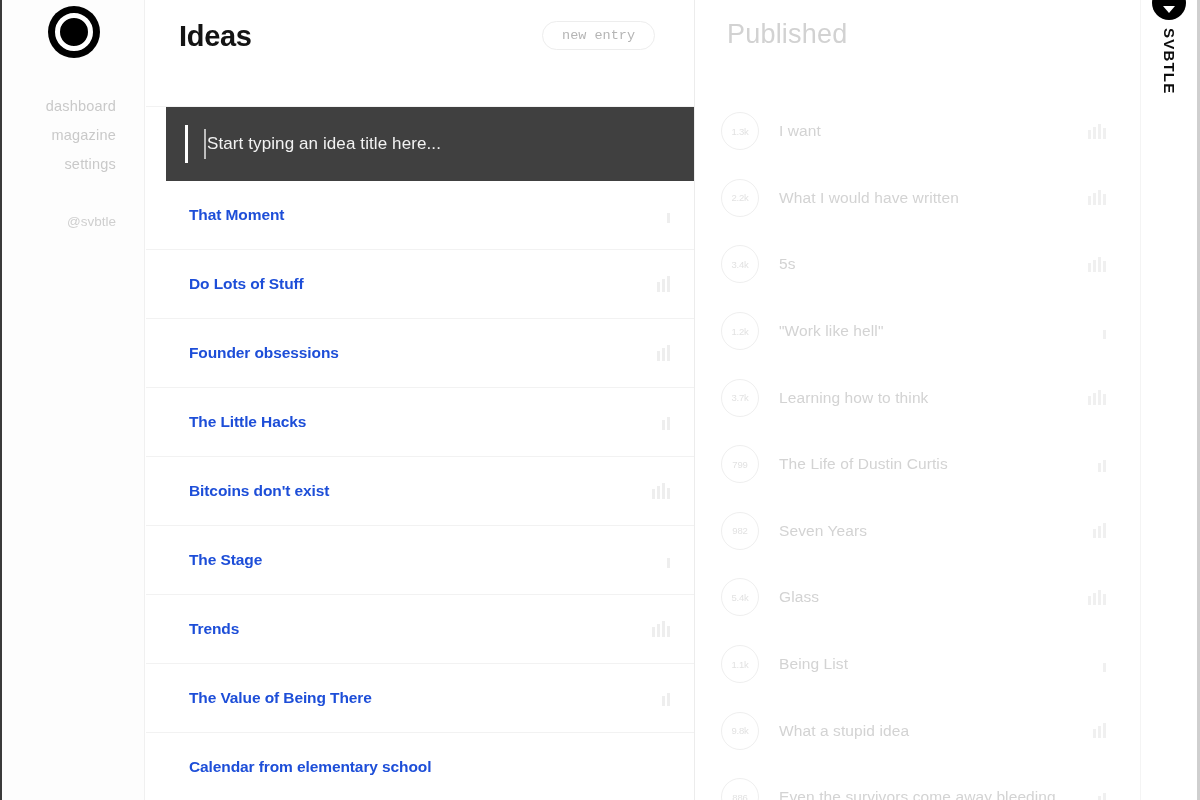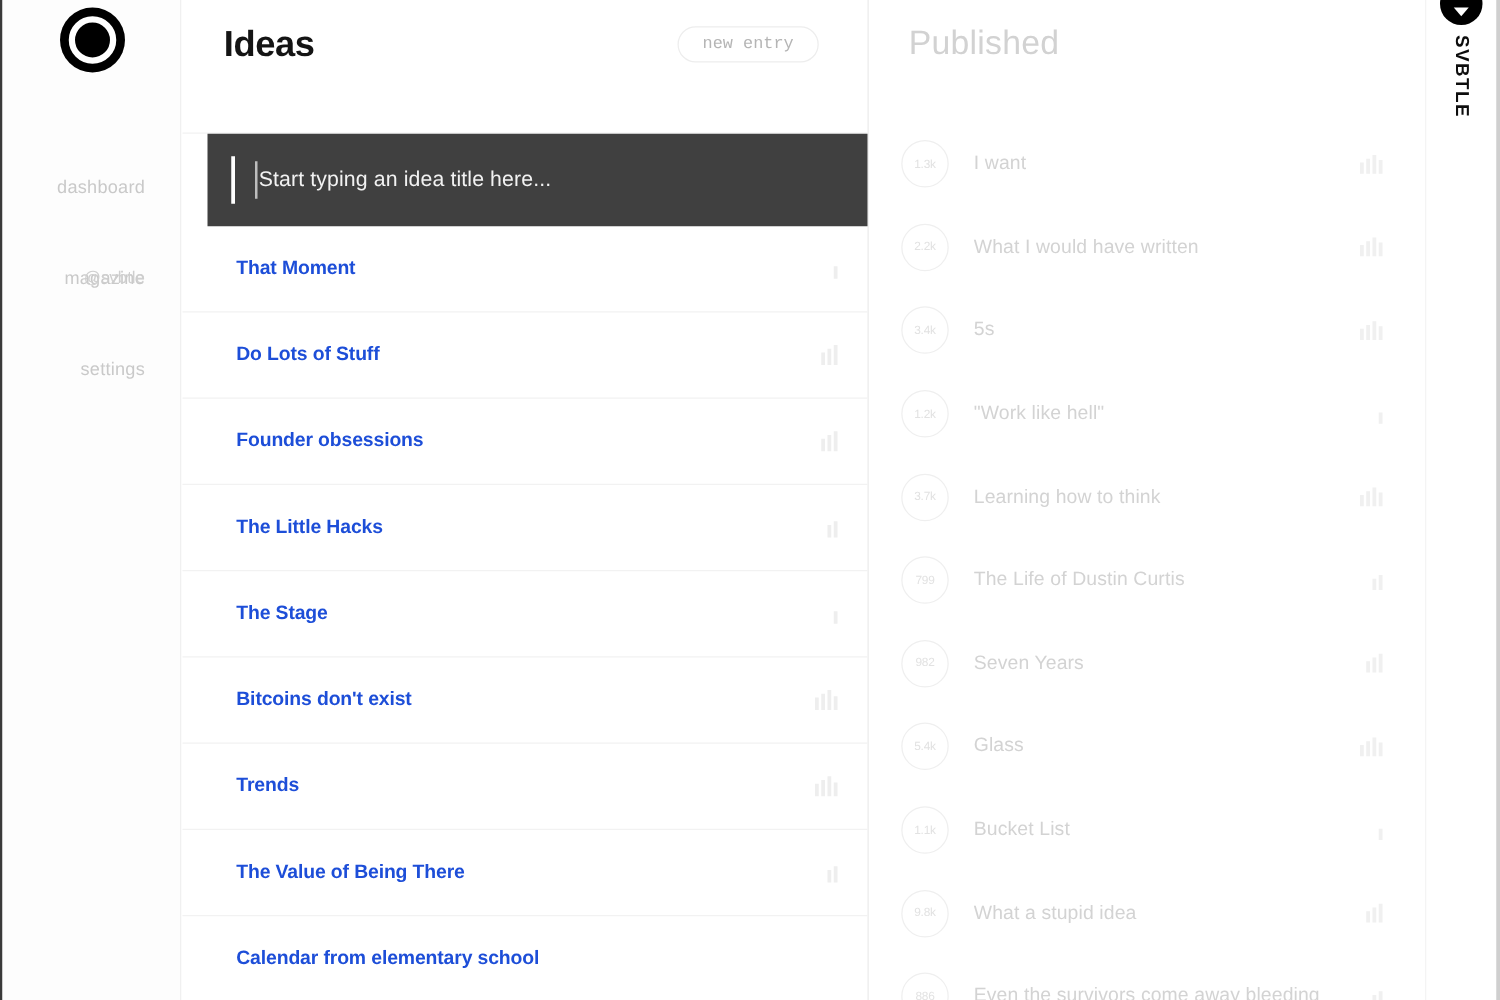--- a/index.html
+++ b/index.html
@@ -72,21 +72,20 @@
     padding-right: 29px;
   }
   .nav-item {
     display: block;
     font-size: 14.5px;
     line-height: 29px;
     color: #c9c9c9;
     letter-spacing: 0.2px;
     cursor: pointer;
     font-weight: 400;
-    margin-top: 44px;
   }
   .handle {
     position: absolute;
     left: 0; top: 214px;
     width: 143px;
     text-align: right;
     padding-right: 29px;
     font-size: 13.5px;
     color: #cfcfcf;
     cursor: pointer;
@@ -347,35 +346,35 @@
           </div>
         </div>
         <div class="idea-row">
           <div class="idea-title">The Little Hacks</div>
           <div class="kudos-meter">
             <span class="kudos-bar" style="height: 10px;"></span>
             <span class="kudos-bar" style="height: 13px;"></span>
           </div>
         </div>
         <div class="idea-row">
-          <div class="idea-title">The Stage</div>
-          <div class="kudos-meter">
-            <span class="kudos-bar" style="height: 10px;"></span>
-          </div>
-        </div>
-        <div class="idea-row">
           <div class="idea-title">Bitcoins don't exist</div>
           <div class="kudos-meter">
             <span class="kudos-bar" style="height: 10px;"></span>
             <span class="kudos-bar" style="height: 13px;"></span>
             <span class="kudos-bar" style="height: 16px;"></span>
             <span class="kudos-bar" style="height: 11px;"></span>
           </div>
         </div>
         <div class="idea-row">
+          <div class="idea-title">The Stage</div>
+          <div class="kudos-meter">
+            <span class="kudos-bar" style="height: 10px;"></span>
+          </div>
+        </div>
+        <div class="idea-row">
           <div class="idea-title">Trends</div>
           <div class="kudos-meter">
             <span class="kudos-bar" style="height: 10px;"></span>
             <span class="kudos-bar" style="height: 13px;"></span>
             <span class="kudos-bar" style="height: 16px;"></span>
             <span class="kudos-bar" style="height: 11px;"></span>
           </div>
         </div>
         <div class="idea-row">
           <div class="idea-title">The Value of Being There</div>
@@ -462,21 +461,21 @@
           <div class="published-name">Glass</div>
           <div class="published-meter">
             <span class="published-bar" style="height: 9px;"></span>
             <span class="published-bar" style="height: 12px;"></span>
             <span class="published-bar" style="height: 15px;"></span>
             <span class="published-bar" style="height: 11px;"></span>
           </div>
         </div>
         <div class="published-row">
           <div class="kudos-badge">1.1k</div>
-          <div class="published-name">Bucket List</div>
+          <div class="published-name">Being List</div>
           <div class="published-meter">
             <span class="published-bar" style="height: 9px;"></span>
           </div>
         </div>
         <div class="published-row">
           <div class="kudos-badge">9.8k</div>
           <div class="published-name">What a stupid idea</div>
           <div class="published-meter">
             <span class="published-bar" style="height: 9px;"></span>
             <span class="published-bar" style="height: 12px;"></span>

